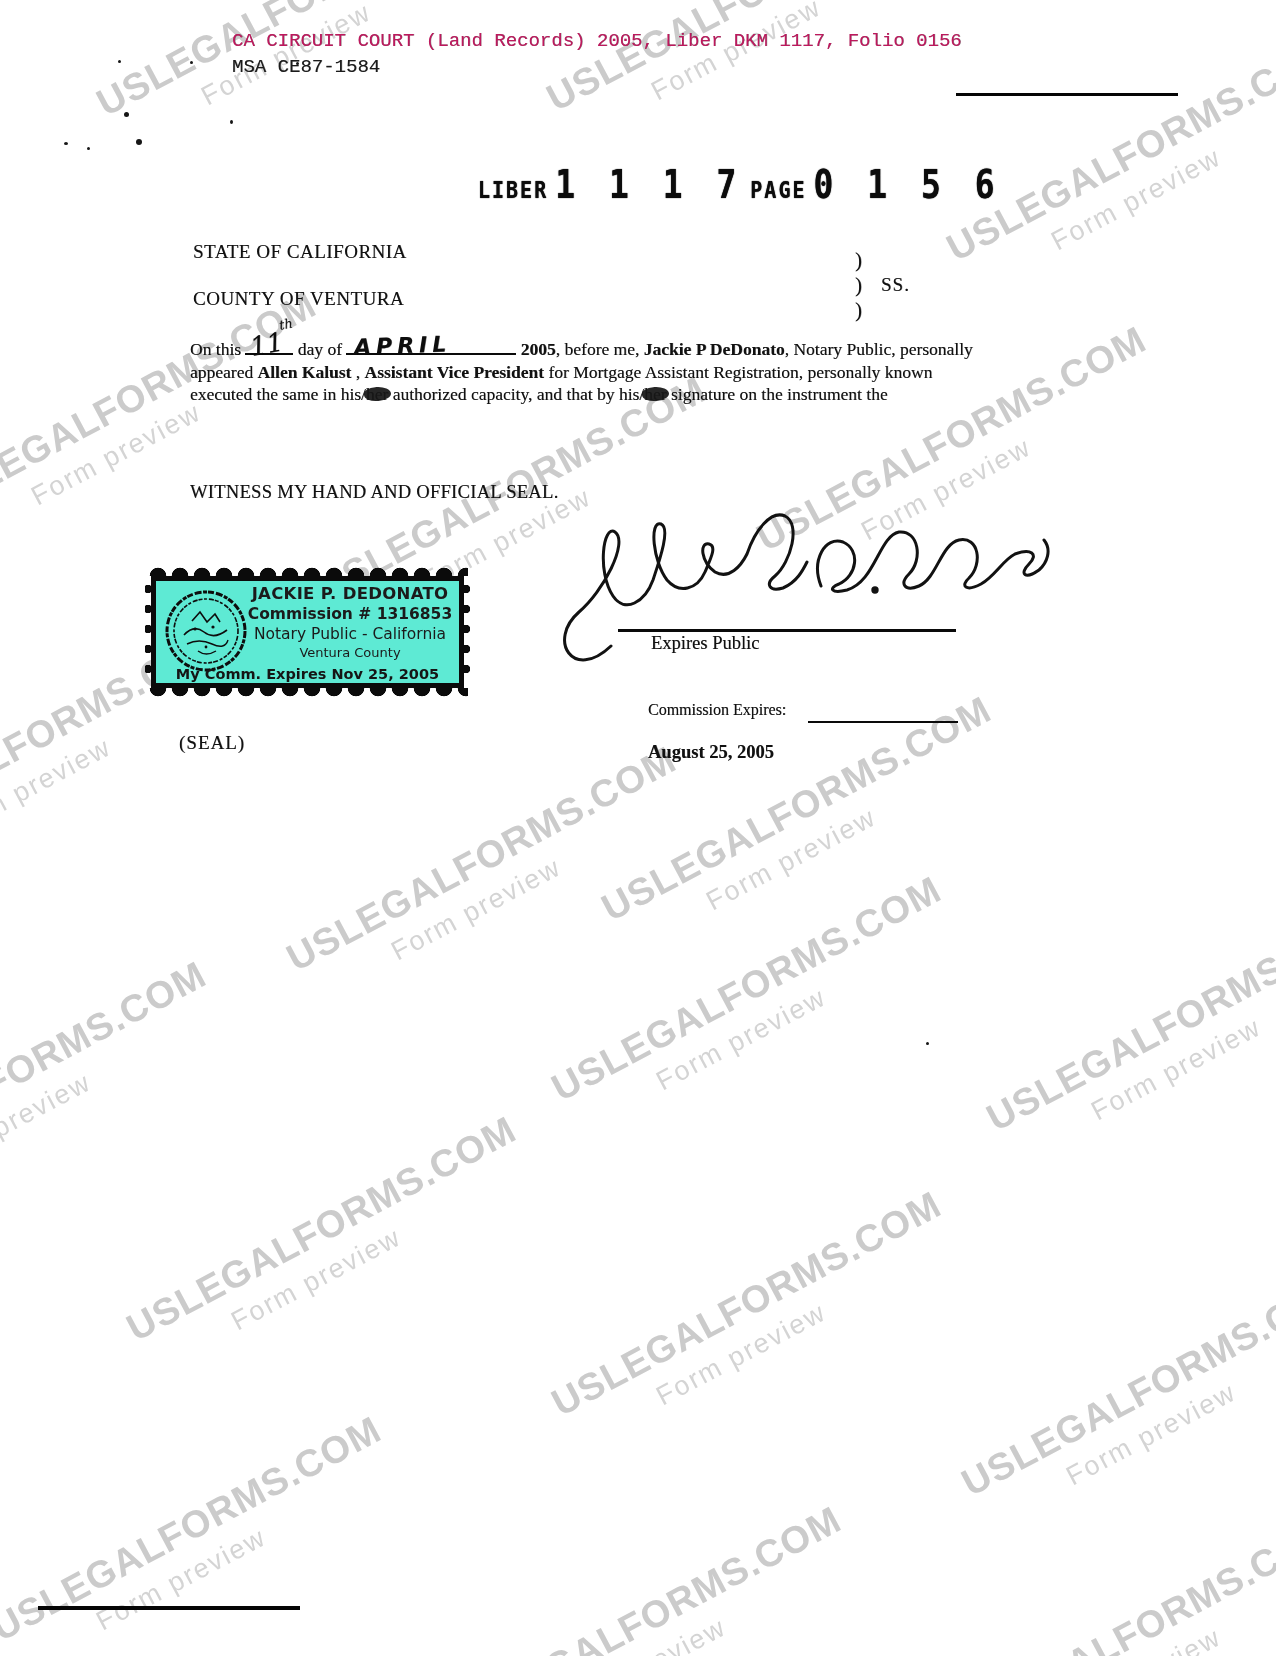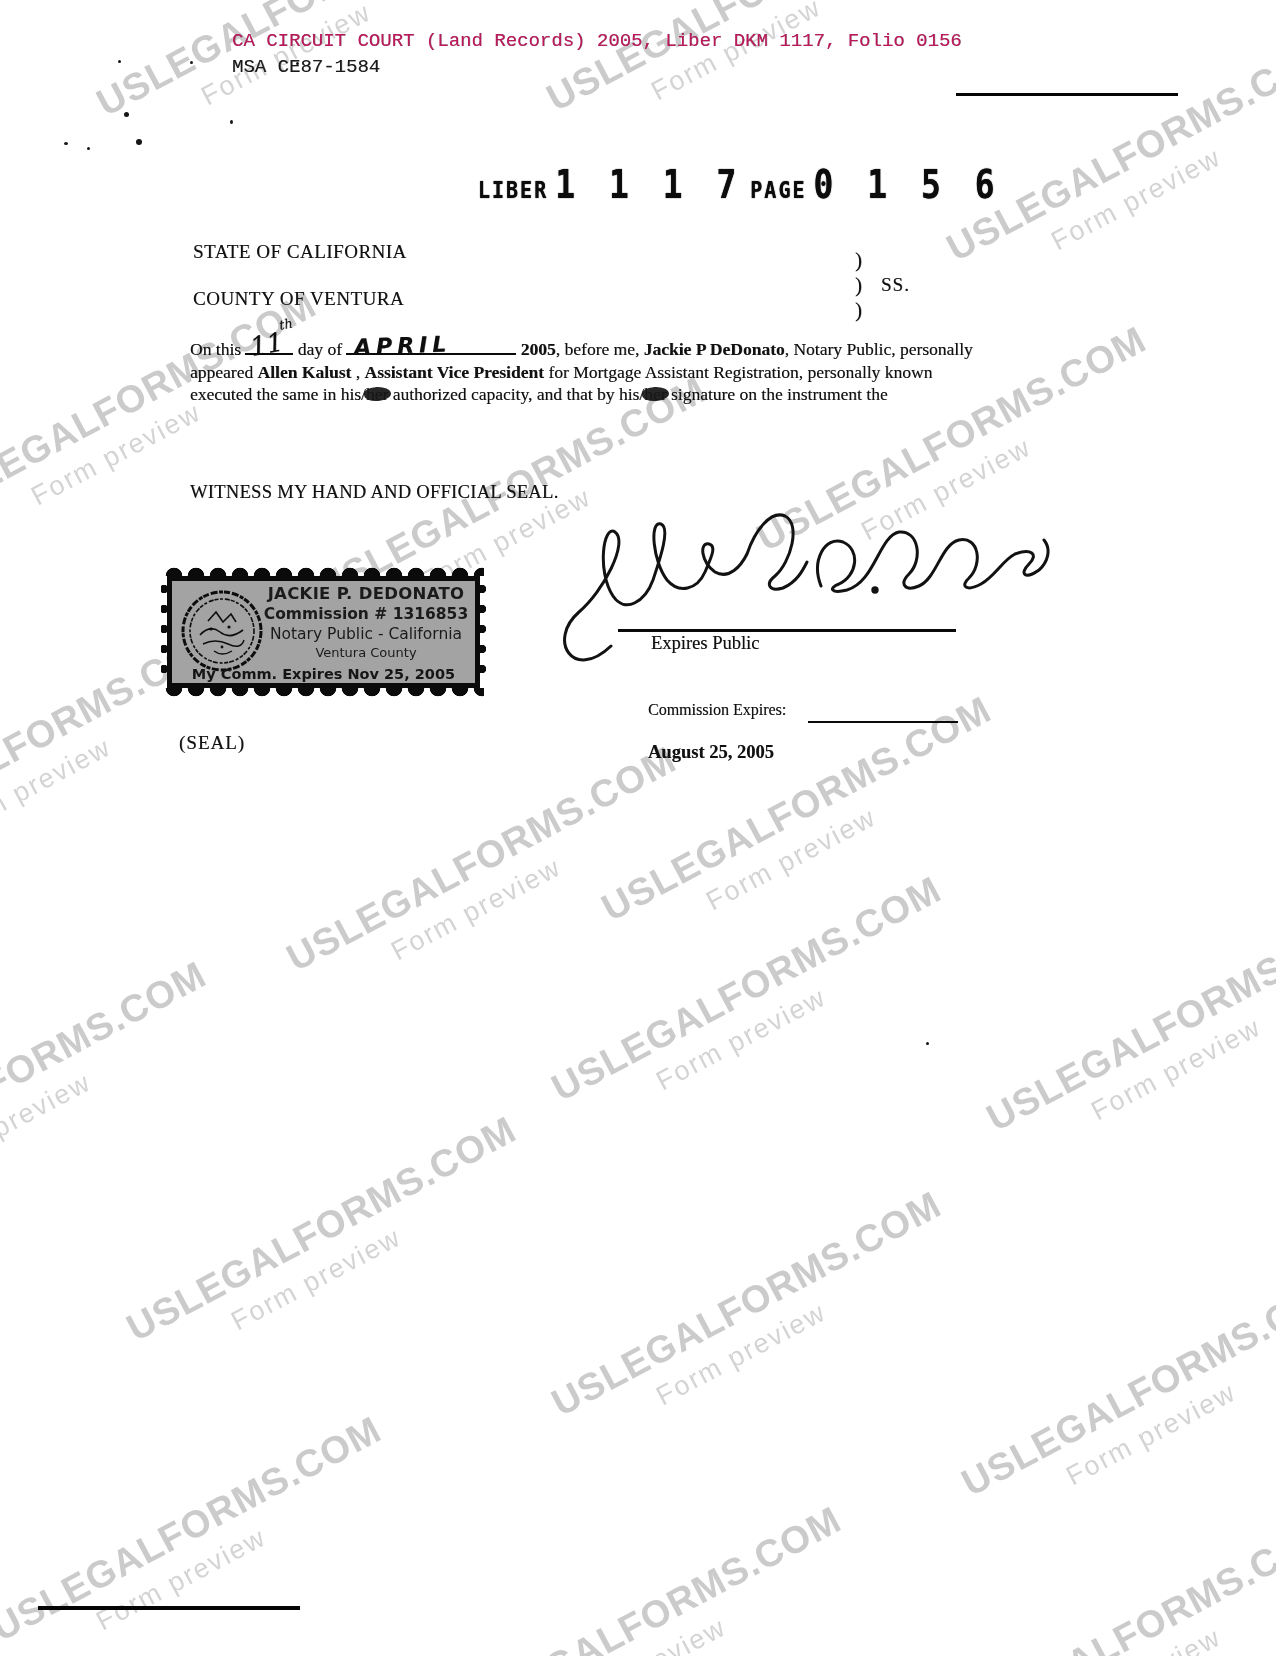--- a/index.html
+++ b/index.html
@@ -40,21 +40,21 @@
       font-size:26px;line-height:1;transform:rotate(-10deg);color:#0e0e0e;}
   .hw sup{font-size:13px;position:relative;top:-11px;left:-1px;}
   .hw2{position:absolute;left:8px;bottom:-4px;font-family:"DejaVu Sans",sans-serif;font-style:italic;
        font-weight:bold;font-size:22px;letter-spacing:5px;line-height:1;transform:rotate(-2deg);color:#0e0e0e;}
   .strike{text-decoration:line-through;text-decoration-thickness:3px;}
   .scribble{position:relative;color:#222;}
   .scribble::after{content:"";position:absolute;left:-2px;right:-3px;top:3px;bottom:3px;
        background:#161616;border-radius:45% 55% 50% 50%;opacity:.93;transform:rotate(-4deg);}
   .witness{position:absolute;left:190px;top:482px;font-size:18.5px;letter-spacing:.3px;}
   
-  .stamp{position:absolute;left:167px;top:576px;width:303px;height:102px;border:5px solid #0b0b0b;background:#a3a3a3;}
+  .stamp{position:absolute;left:151px;top:576px;width:303px;height:102px;border:5px solid #0b0b0b;background:#5eead4;}
   .stamp .perf-top,.stamp .perf-bottom{position:absolute;left:-9px;right:-9px;height:9px;
        background-image:radial-gradient(circle at 11px 9px,#0b0b0b 8px,rgba(0,0,0,0) 8.6px);
        background-size:22px 9px;background-repeat:repeat-x;}
   .stamp .perf-top{top:-14px;}
   .stamp .perf-bottom{bottom:-14px;transform:scaleY(-1);}
   .stamp .perf-left,.stamp .perf-right{position:absolute;top:-2px;bottom:-2px;width:7px;
        background-image:radial-gradient(circle at 3px 10px,#0b0b0b 4px,rgba(0,0,0,0) 4.5px);
        background-size:7px 20px;background-repeat:repeat-y;}
   .stamp .perf-left{left:-11px;}
   .stamp .perf-right{right:-11px;}

